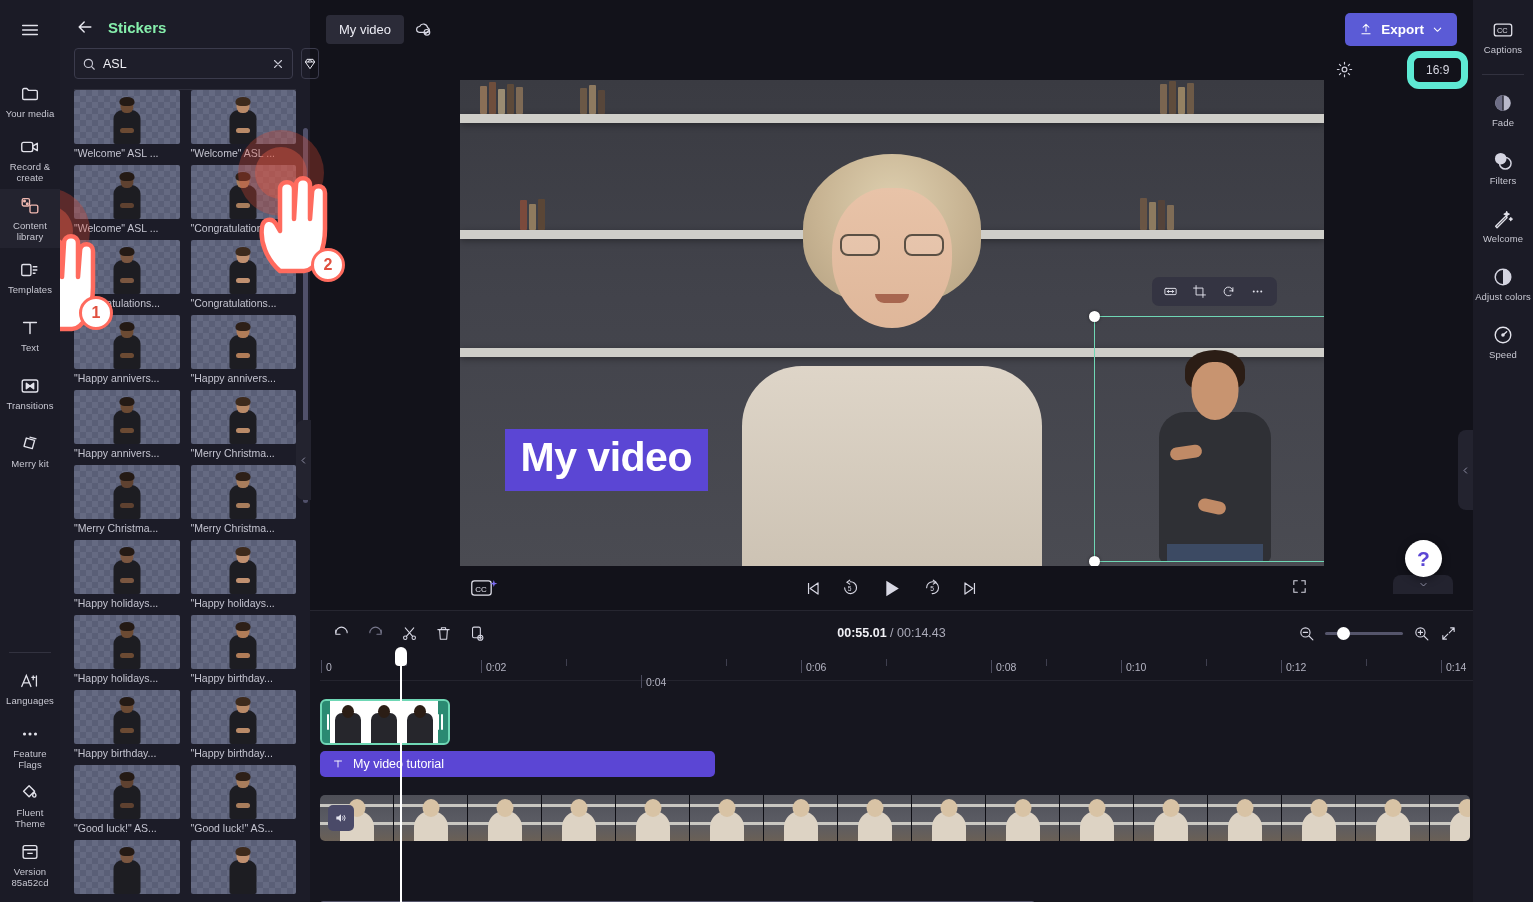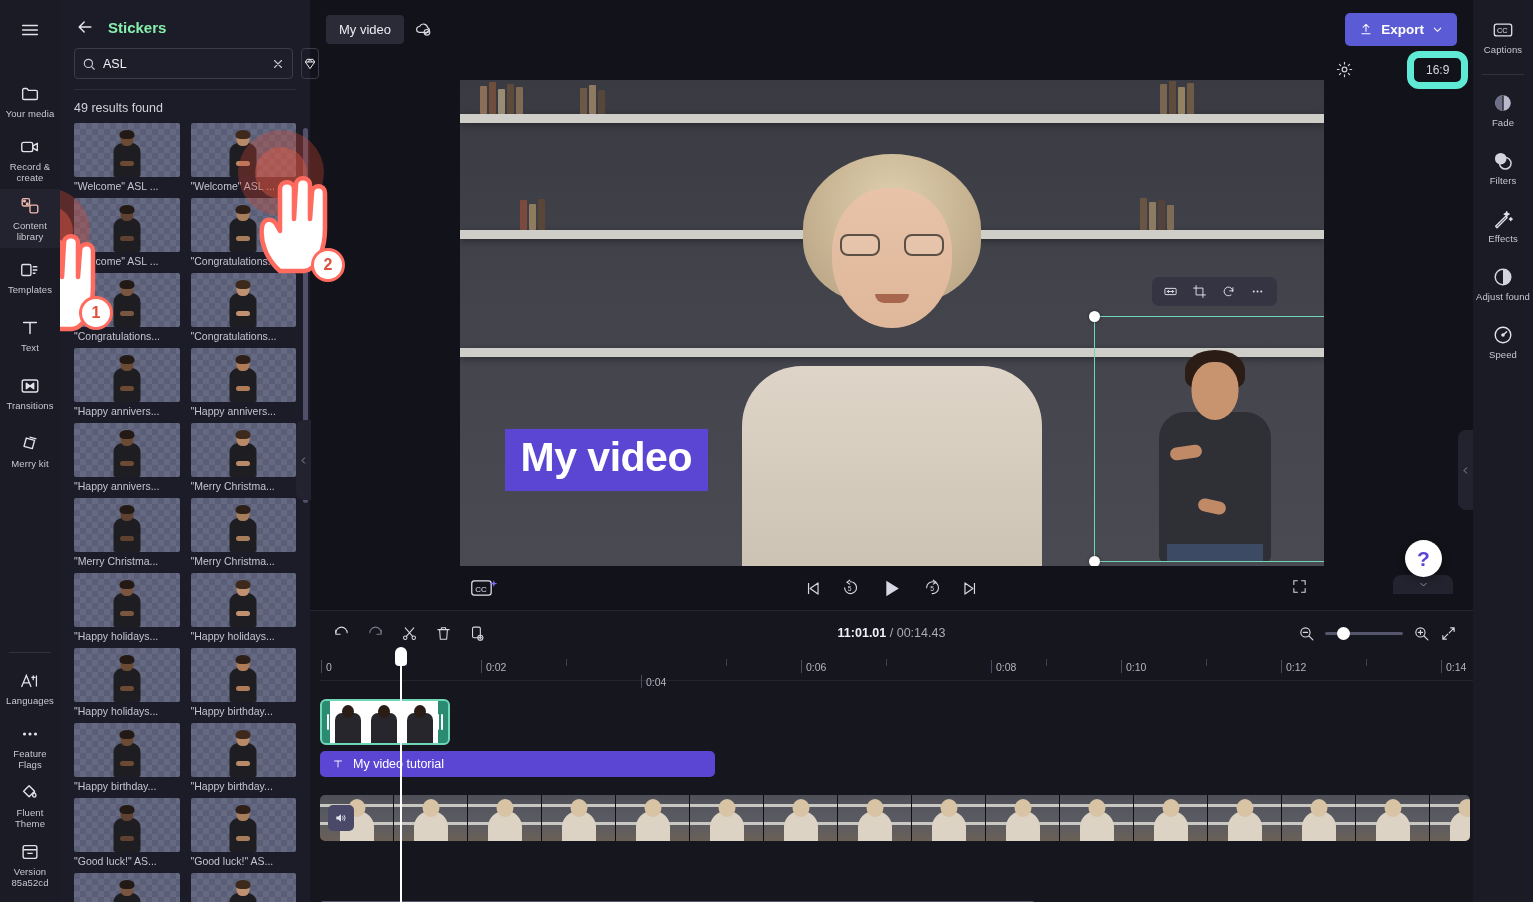--- a/index.html
+++ b/index.html
@@ -479,21 +479,20 @@
       <div class="gem-btn">
         <svg width="16" height="16" viewBox="0 0 24 24" fill="none" stroke="#e8e8f0" stroke-width="1.5" stroke-linejoin="round">
           <path d="M5 9h14l-7 10z"></path>
             <path d="M5 9l2.5-4h9L19 9"></path>
             <path d="M9 9l3-4 3 4"></path>
         </svg>
       </div>
     </div>
 
     <div class="panel-divider"></div>
-    <div class="results-count">49 results found</div>
 
     <div class="grid-scroll">
       <div class="grid" id="sticker-grid">
           <div class="sticker-cell">
             <div class="sticker-thumb">
               <div class="av-body"></div>
               <div class="av-head" style="background:#6b4a33"></div>
               <div class="av-hair" style="background:#241a15"></div>
               <div class="av-hand" style="background:#6b4a33"></div>
             </div>
@@ -897,21 +896,21 @@
         </div>
         <div class="tlt-btn">
           <svg width="17" height="17" viewBox="0 0 24 24" fill="none" stroke="#d8d8e4" stroke-width="1.5" stroke-linejoin="round">
             <rect x="5" y="3" width="11" height="15" rx="2"></rect>
               <circle cx="16" cy="18" r="3.6"></circle>
             <path d="M16 16.2v3.6M14.2 18h3.6" stroke-linecap="round"></path>
           </svg>
         </div>
 
         <div class="time-readout">
-          <span class="cur">11:01.01</span>
+          <span class="cur">00:55.01</span>
           <span class="tot">/ 00:14.43</span>
         </div>
 
         <div class="zoom-group">
           <svg width="17" height="17" viewBox="0 0 24 24" fill="none" stroke="#d8d8e4" stroke-width="1.6" stroke-linecap="round">
             <circle cx="10.5" cy="10.5" r="6.5"></circle>
               <path d="M15.5 15.5L21 21M7.5 10.5h6"></path>
           </svg>
           <div class="zoom-slider">
             <div class="zoom-knob"></div>
@@ -1136,29 +1135,29 @@
       </svg>
       <span class="rail-label">Filters</span>
     </div>
 
     <div class="rail-item">
       <svg class="rail-ico" viewBox="0 0 24 24" fill="none" stroke="#e2e2ea" stroke-width="1.5" stroke-linecap="round" stroke-linejoin="round">
         <path d="M4 20L15 9l1.5 1.5L5.5 21.5z"></path>
         <path d="M16 4l.7 2 2 .7-2 .7-.7 2-.7-2-2-.7 2-.7z" fill="#e2e2ea"></path>
         <path d="M20.5 10.5l.4 1.2 1.2.4-1.2.4-.4 1.2-.4-1.2-1.2-.4 1.2-.4z" fill="#e2e2ea"></path>
       </svg>
-      <span class="rail-label">Effects</span>
+      <span class="rail-label">Welcome</span>
     </div>
 
     <div class="rail-item">
       <svg class="rail-ico" viewBox="0 0 24 24">
         <circle cx="12" cy="12" r="8.5" fill="none" stroke="#d4d4e0" stroke-width="1.6"></circle>
         <path d="M12 3.5a8.5 8.5 0 010 17z" fill="#d4d4e0"></path>
       </svg>
-      <span class="rail-label">Adjust found</span>
+      <span class="rail-label">Adjust colors</span>
     </div>
 
     <div class="rail-item">
       <svg class="rail-ico" viewBox="0 0 24 24" fill="none" stroke="#e2e2ea" stroke-width="1.5" stroke-linecap="round">
         <circle cx="12" cy="12" r="8.5"></circle>
           <path d="M12 12l4-3.5"></path>
           <circle cx="12" cy="12" r="1.2" fill="#e2e2ea"></circle>
       </svg>
       <span class="rail-label">Speed</span>
     </div>

